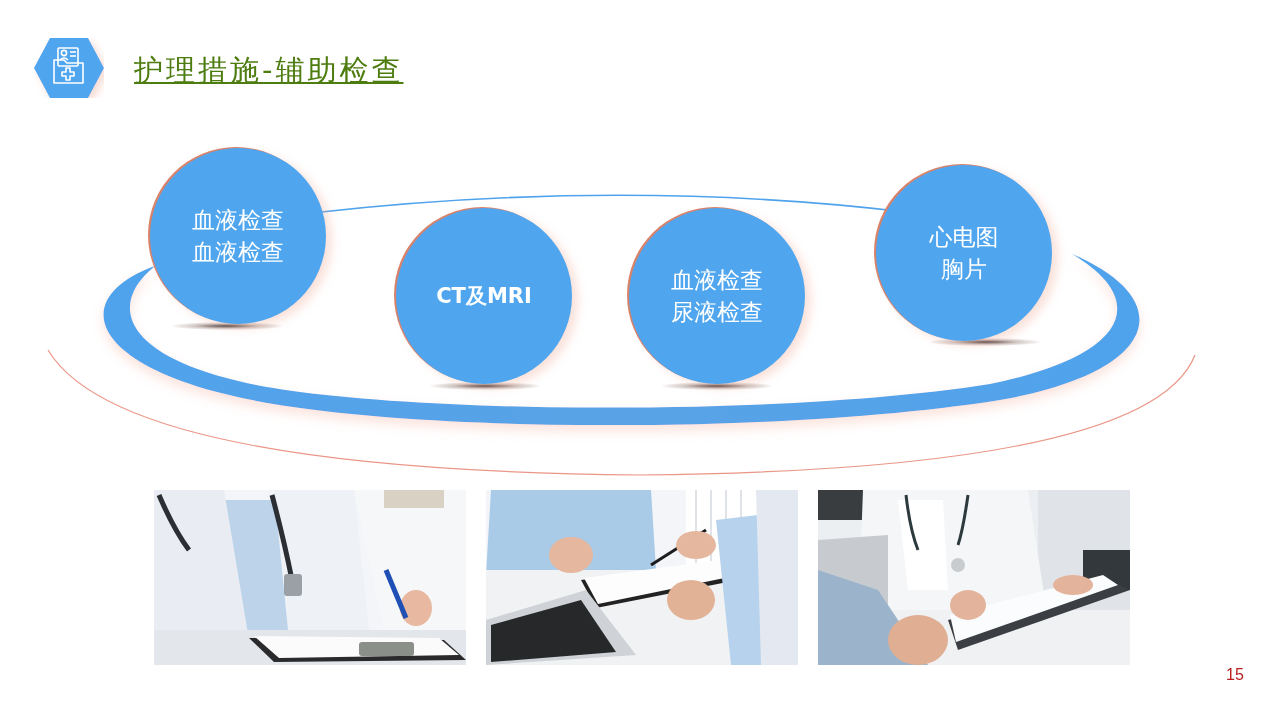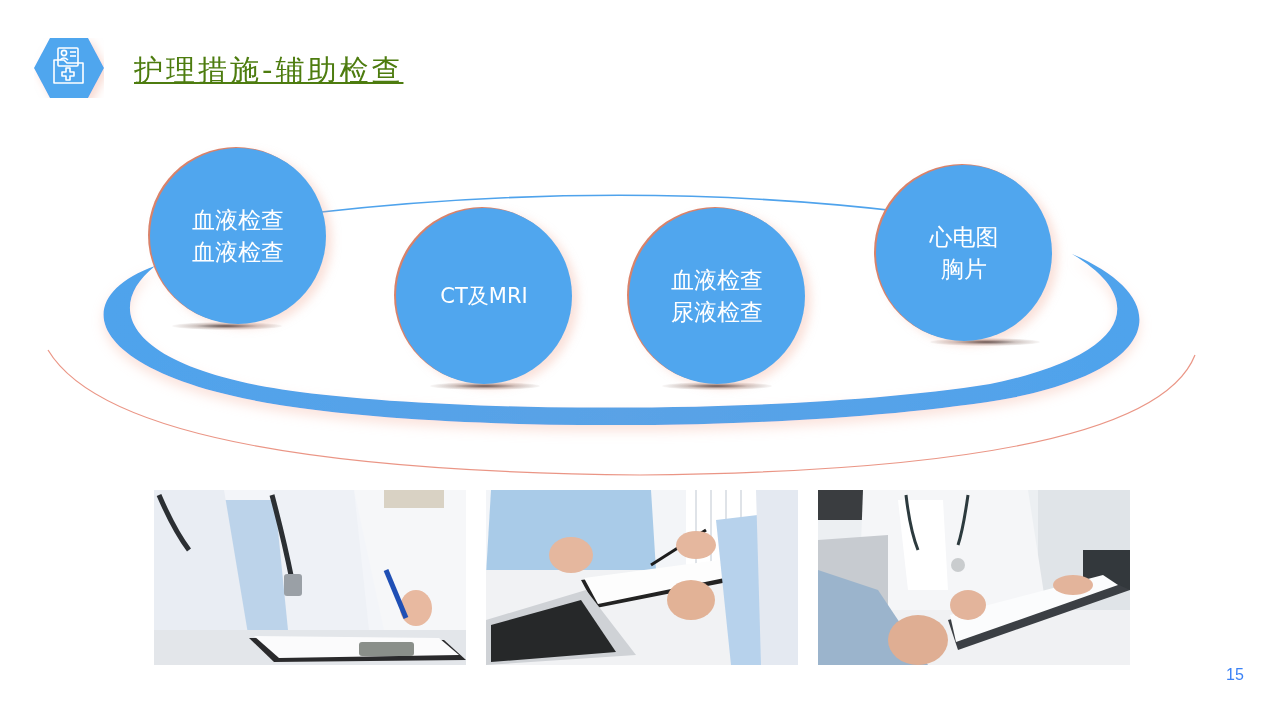--- a/index.html
+++ b/index.html
@@ -5,26 +5,26 @@
   html, body { margin:0; padding:0; }
   body { width:1280px; height:720px; background:#ffffff; position:relative; overflow:hidden;
          font-family:"DejaVu Sans","Liberation Sans",sans-serif; }
   .hex { position:absolute; left:34px; top:38px; width:70px; height:60px; }
   .title { position:absolute; left:134px; top:50px; font-size:29px; color:#4d7c0f; letter-spacing:3px; line-height:40px;text-decoration:underline; }
   .diagram { position:absolute; left:0; top:0; width:1280px; height:500px; }
   .circle { position:absolute; width:176px; height:176px; border-radius:50%;
             background:#50a6ee; color:#fff; display:flex; align-items:center; justify-content:center;
             text-align:center; box-shadow: -2px -1px 0 0 #d9826a, 6px 4px 10px rgba(240,170,150,0.35); }
   .circle .lbl { font-size:23px; line-height:32px; }
-  .circle .lbl.sm { font-size:21px; }
+  .circle .lbl.sm { font-size:21px;font-weight:bold; }
   .shadow { position:absolute; width:110px; height:8px; border-radius:50%;
             background: radial-gradient(ellipse at center, rgba(40,30,30,0.85) 0%, rgba(120,90,80,0.35) 40%, rgba(255,255,255,0) 75%); }
   .photo { position:absolute; top:490px; width:312px; height:175px; overflow:hidden; }
   .photo svg { width:100%; height:100%; display:block; }
-  .page-num { position:absolute; left:1226px; top:666px; font-size:16px; color:#3b82f6; font-family:"Liberation Sans",sans-serif; }
+  .page-num { position:absolute; left:1226px; top:666px; font-size:16px; color:#b91c1c; font-family:"Liberation Sans",sans-serif; }
 </style>
 </head>
 <body>
 
 <div class="hex">
   <svg width="70" height="60" viewBox="0 0 70 60">
     <defs>
       <filter id="hs" x="-30%" y="-30%" width="160%" height="160%">
         <feDropShadow dx="4" dy="4" stdDeviation="4" flood-color="#f3b7a8" flood-opacity="0.5"></feDropShadow>
       </filter>

